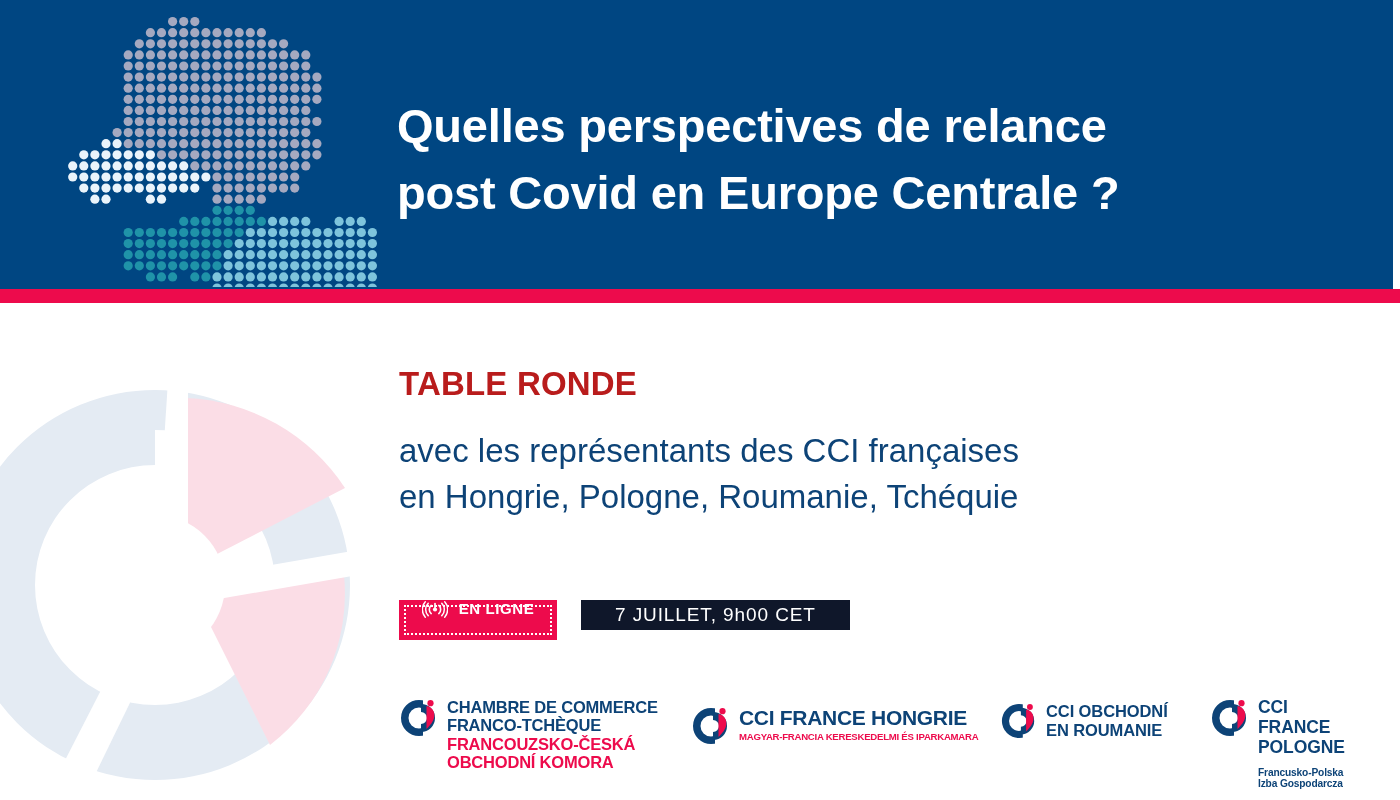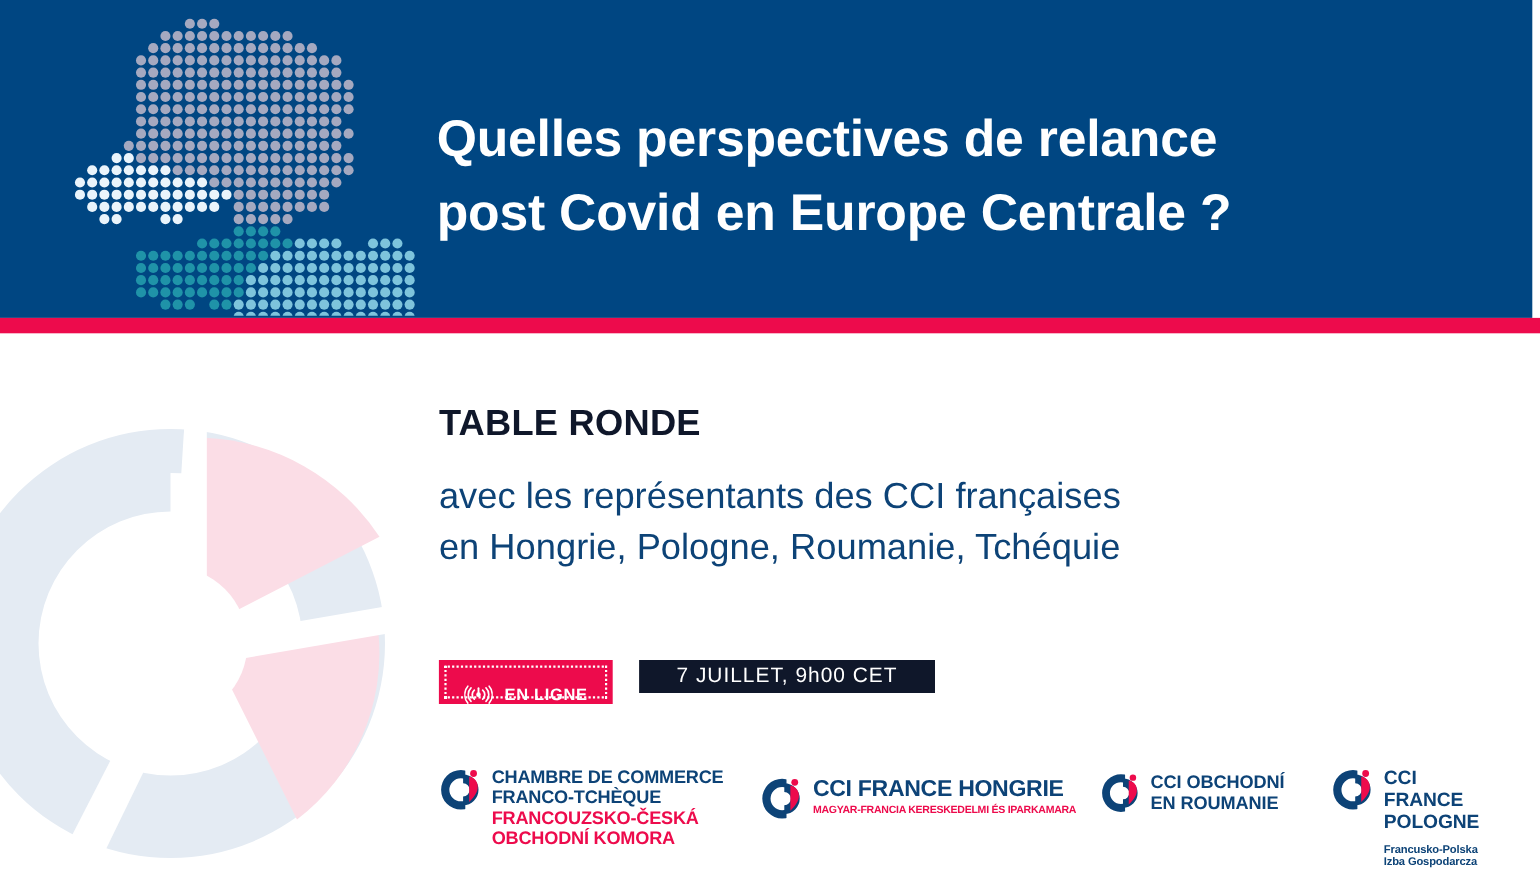--- a/index.html
+++ b/index.html
@@ -35,33 +35,33 @@
   
   .watermark{
     position:absolute;left:-60px;top:370px;width:430px;height:430px;
     pointer-events:none;
   }
   .watermark svg{display:block;}
 
   
   .kicker{
     position:absolute;left:399px;top:365px;
-    color:#0f172a;font-size:33px;font-weight:bold;letter-spacing:0.2px;
+    color:#b91c1c;font-size:33px;font-weight:bold;letter-spacing:0.2px;
   }
   .subtitle{
     position:absolute;left:399px;top:428px;width:880px;
     color:#0d4377;font-size:33px;line-height:1.38;font-weight:normal;
   }
   .subtitle div{white-space:nowrap;}
 
   
   .badges{position:absolute;left:399px;top:600px;height:40px;display:flex;align-items:stretch;}
   .badge-online{
     background:#ed0b4c;width:158px;height:40px;
-    display:flex;align-items:flex-end;justify-content:center;gap:11px;
+    display:flex;align-items:flex-start;justify-content:center;gap:11px;
     position:relative;
   }
   .badge-online .dashline{
     position:absolute;left:5px;top:5px;right:5px;bottom:5px;
     border:2px dotted #ffffff;box-sizing:border-box;
   }
   .badge-online .ic{position:relative;z-index:2;display:block;width:26px;height:18px;}
   .badge-online .lbl{
     position:relative;z-index:2;color:#ffffff;font-size:15px;font-weight:bold;letter-spacing:0.6px;
   }

